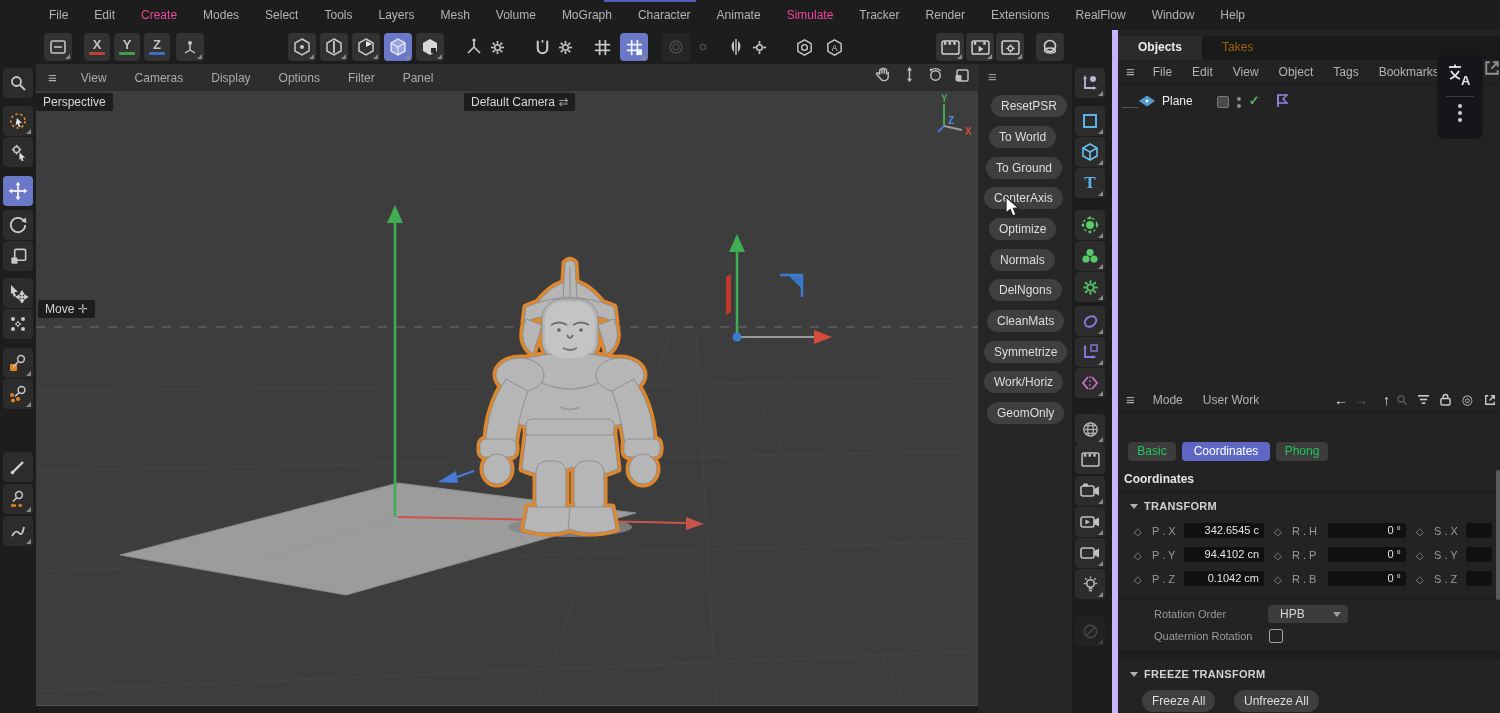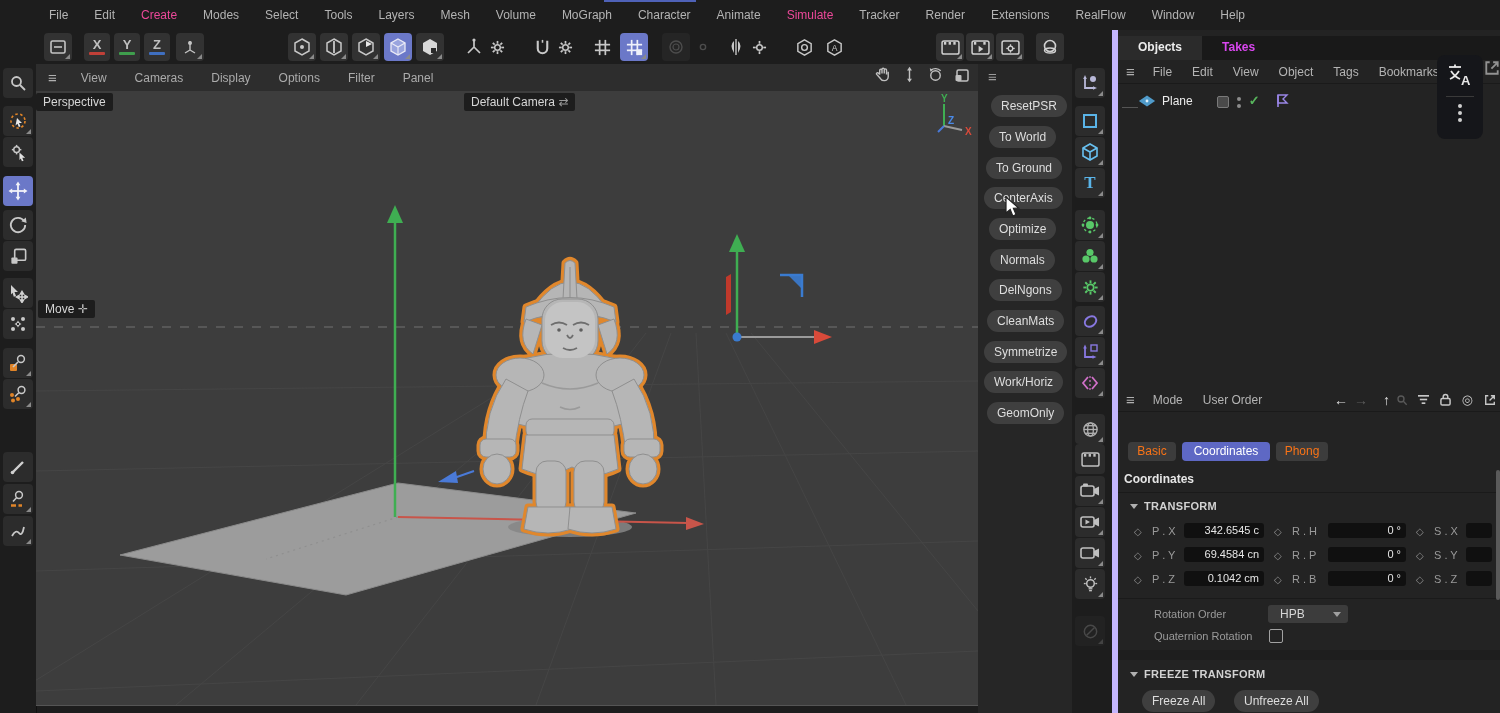--- a/index.html
+++ b/index.html
@@ -46,40 +46,40 @@
   .scene{position:absolute;left:0;top:27px;}
 
   
   .cmdcol{left:978px;top:64px;width:94px;height:649px;background:#262626;}
   .cmdbtn{position:absolute;left:6px;height:22px;line-height:22px;border-radius:11px;background:#3f3f3f;
           color:#dedede;text-align:center;font-size:12px;padding:0 10px;white-space:nowrap;}
 
   
   .panelwrap{left:1112px;top:30px;width:388px;height:683px;background:#232323;border-left:6px solid #c4b5fd;}
   .tabbar{position:absolute;left:0;width:388px;height:24px;background:#191919;display:flex;}
-  .tab{padding:4px 20px 0 20px;height:20px;color:#d946ef;font-weight:bold;}
+  .tab{padding:4px 20px 0 20px;height:20px;color:#a16207;}
   .tab.active{background:#2b2b2b;color:#ececec;font-weight:bold;}
   .pmenu{position:absolute;left:0;width:388px;height:23px;background:#232323;display:flex;align-items:center;border-bottom:1px solid #1a1a1a;}
   .pmenu .mi{padding:0 10px;color:#b4b4b4;}
   .pmenu .burger{padding:0 8px;font-size:15px;color:#b0b0b0;}
 
   .treerow{position:absolute;left:0;width:388px;height:22px;display:flex;align-items:flex-end;}
   .treerow .nm{margin-left:6px;}
   .grysq{width:10px;height:10px;border:1px solid #7a7a7a;border-radius:2px;background:#4a4a4a;}
   .dots2{display:flex;flex-direction:column;gap:3px;margin:0 8px;}
   .dots2 i{width:4px;height:4px;border-radius:50%;background:#8c8c8c;}
   .check{color:#57b55c;font-weight:bold;font-size:13px;}
   .matball{width:18px;height:18px;border-radius:50%;border:1px solid #666;
            background:radial-gradient(circle at 35% 30%, #c98c4e 0%, #8a5426 55%, #5e3414 100%);}
   .checker{width:12px;height:12px;background:
            linear-gradient(45deg,#111 25%,transparent 25%,transparent 75%,#111 75%) 0 0/12px 12px,
            linear-gradient(45deg,#eee 25%,#555 25%,#555 75%,#eee 75%) 0 0/12px 12px;border:1px solid #333;}
 
   
-  .pill{position:absolute;height:19px;line-height:19px;border-radius:4px;background:#3c3c3c;color:#f97316;text-align:center;}
+  .pill{position:absolute;height:19px;line-height:19px;border-radius:4px;background:#3c3c3c;color:#22c55e;text-align:center;}
   .pill.active{background:#5e68c4;color:#fff;}
   .field{position:absolute;height:15px;background:#101010;border-radius:3px;color:#e6e6e6;
          font-size:11px;text-align:right;padding-right:5px;line-height:15px;box-sizing:border-box;}
   .flabel{position:absolute;color:#9a9a9a;font-size:11px;}
   .fdiamond{position:absolute;color:#8c8c8c;font-size:10px;}
   .secthead{position:absolute;color:#d2d2d2;font-weight:bold;font-size:11px;letter-spacing:.3px;}
   .chev{display:inline-block;width:0;height:0;border-left:4px solid transparent;border-right:4px solid transparent;
         border-top:5px solid #b0b0b0;margin-right:6px;vertical-align:1px;}
   .dd{position:absolute;height:18px;line-height:18px;background:#3c3c3c;border-radius:3px;color:#d6d6d6;padding-left:12px;box-sizing:border-box;}
   .dd::after{content:'';position:absolute;right:7px;top:7px;border-left:4px solid transparent;border-right:4px solid transparent;border-top:5px solid #a0a0a0;}
@@ -782,21 +782,21 @@
             <line x1="2" y1="1" x2="2" y2="13" stroke="#9a86e8" stroke-width="1.6"></line>
             <polygon points="2,1 11,1 7,5 11,9 2,9" fill="none" stroke="#9a86e8" stroke-width="1.4"></polygon>
           </svg>
       </span>
     </div>
 
 
     <div class="pmenu" style="top:358px">
       <span class="burger">≡</span>
       <span class="mi">Mode</span>
-      <span class="mi">User Order</span>
+      <span class="mi">User Work</span>
       <span style="position:absolute;right:158px;color:#e0e0e0;font-size:14px">←</span>
       <span style="position:absolute;right:138px;color:#5c5c5c;font-size:14px">→</span>
       <span style="position:absolute;right:116px;color:#e0e0e0;font-size:14px">↑</span>
       <span style="position:absolute;right:98px;opacity:.4">
         <svg width="12" height="12" viewBox="0 0 18 18" fill="none" stroke="#aaa" stroke-width="2">
             <circle cx="7.5" cy="7.5" r="4.5"></circle>
             <line x1="11" y1="11" x2="16" y2="16"></line>
           </svg>
       </span>
       <span style="position:absolute;right:76px">
@@ -836,21 +836,21 @@
     <span class="field" style="left:66px;top:493px;width:80px">342.6545 c</span>
     <span class="fdiamond" style="left:156px;top:496px">◇</span>
     <span class="flabel" style="left:174px;top:495px">R . H</span>
     <span class="field" style="left:210px;top:493px;width:78px">0 °</span>
     <span class="fdiamond" style="left:298px;top:496px">◇</span>
     <span class="flabel" style="left:316px;top:495px">S . X</span>
     <span class="field" style="left:348px;top:493px;width:26px"></span>
 
     <span class="fdiamond" style="left:16px;top:520px">◇</span>
     <span class="flabel" style="left:34px;top:519px">P . Y</span>
-    <span class="field" style="left:66px;top:517px;width:80px">69.4584 cn</span>
+    <span class="field" style="left:66px;top:517px;width:80px">94.4102 cn</span>
     <span class="fdiamond" style="left:156px;top:520px">◇</span>
     <span class="flabel" style="left:174px;top:519px">R . P</span>
     <span class="field" style="left:210px;top:517px;width:78px">0 °</span>
     <span class="fdiamond" style="left:298px;top:520px">◇</span>
     <span class="flabel" style="left:316px;top:519px">S . Y</span>
     <span class="field" style="left:348px;top:517px;width:26px"></span>
 
     <span class="fdiamond" style="left:16px;top:544px">◇</span>
     <span class="flabel" style="left:34px;top:543px">P . Z</span>
     <span class="field" style="left:66px;top:541px;width:80px">0.1042 cm</span>

